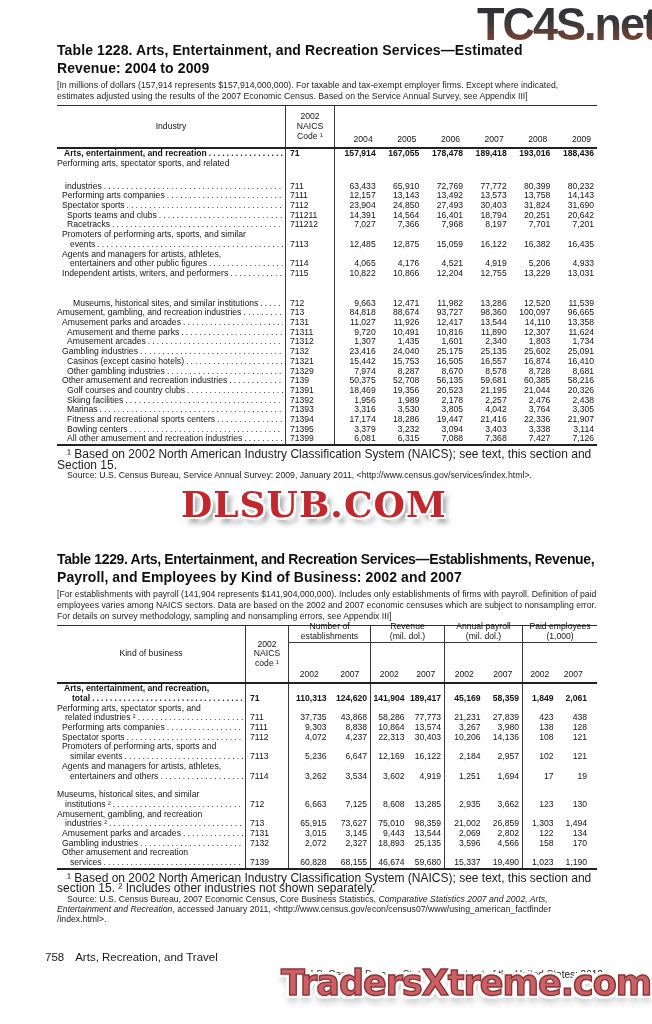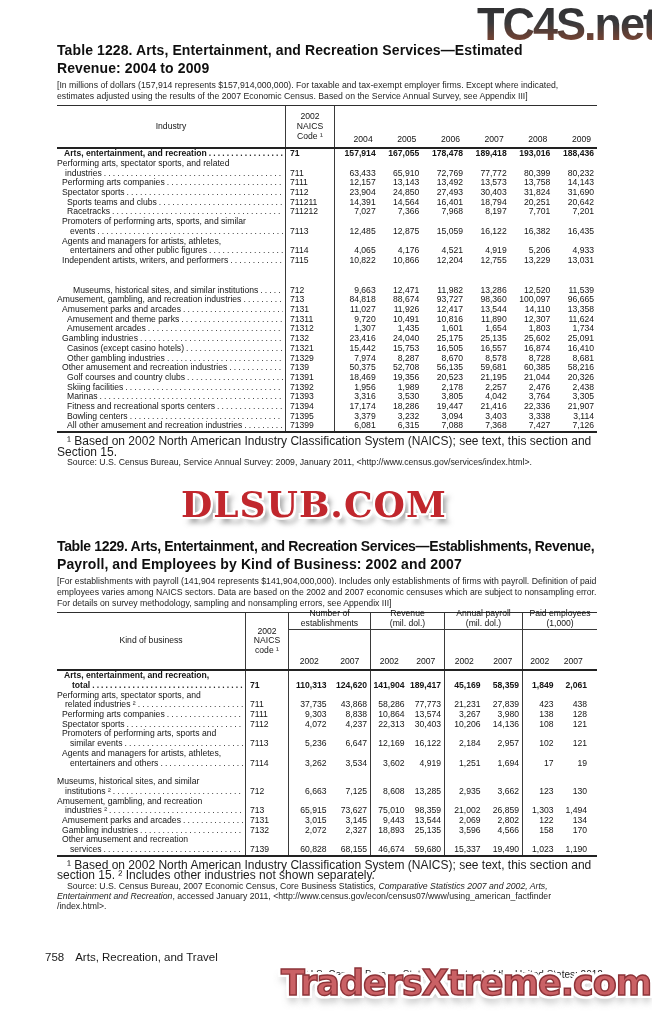--- a/index.html
+++ b/index.html
@@ -163,21 +163,21 @@
               <span class="val">189,418</span>
               <span class="val">193,016</span>
               <span class="val">188,436</span>
             </div>
           </div>
           <div class="t-row">
             <div class="c-label">
               <div class="lbl-line" style="padding-left: 0px;">
                 <span class="lbl-text">Performing arts, spectator sports, and related</span>
               </div>
-              <div class="lbl-line" style="padding-left: 8px;">
+              <div class="lbl-line" style="padding-left: 8px; margin-top: 13px;">
                 <span class="lbl-text">industries</span>
                 <span class="dots"></span>
               </div>
             </div>
             <div class="c-naics">
               <span>711</span>
             </div>
             <div class="c-years">
               <span class="val">63,433</span>
               <span class="val">65,910</span>
@@ -409,21 +409,21 @@
                 <span class="dots"></span>
               </div>
             </div>
             <div class="c-naics">
               <span>71312</span>
             </div>
             <div class="c-years">
               <span class="val">1,307</span>
               <span class="val">1,435</span>
               <span class="val">1,601</span>
-              <span class="val">1,654</span>
+              <span class="val">2,340</span>
               <span class="val">1,803</span>
               <span class="val">1,734</span>
             </div>
           </div>
           <div class="t-row">
             <div class="c-label">
               <div class="lbl-line" style="padding-left: 5px;">
                 <span class="lbl-text">Gambling industries</span>
                 <span class="dots"></span>
               </div>

